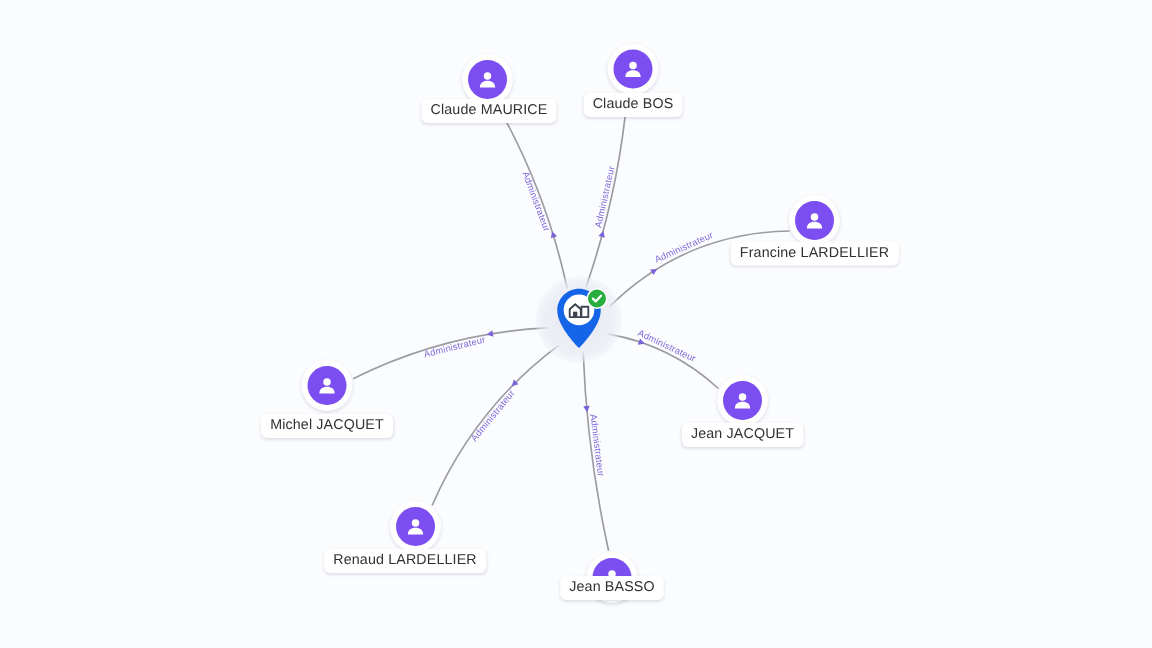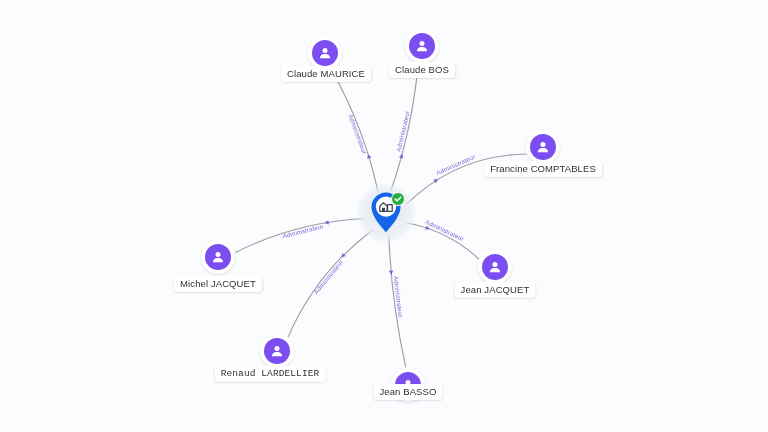--- a/index.html
+++ b/index.html
@@ -220,21 +220,21 @@
         <div class="node-label" style="left: 422px; top: 62px;">Claude BOS</div>
         <div class="person-node" style="left: 543px; top: 147px;">
           <div class="person-ring"></div>
           <div class="person-disc">
             <svg width="14" height="14" viewBox="0 0 14 14">
               <circle cx="7" cy="4.6" r="2.5" fill="#ffffff"></circle>
               <path d="M1.9 12.3 C1.9 9.3 4.2 7.9 7 7.9 C9.8 7.9 12.1 9.3 12.1 12.3 Z" fill="#ffffff"></path>
             </svg>
           </div>
         </div>
-        <div class="node-label" style="left: 543px; top: 161px;">Francine COMPTABLES</div>
+        <div class="node-label" style="left: 543px; top: 161px;">Francine LARDELLIER</div>
         <div class="person-node" style="left: 495px; top: 267px;">
           <div class="person-ring"></div>
           <div class="person-disc">
             <svg width="14" height="14" viewBox="0 0 14 14">
               <circle cx="7" cy="4.6" r="2.5" fill="#ffffff"></circle>
               <path d="M1.9 12.3 C1.9 9.3 4.2 7.9 7 7.9 C9.8 7.9 12.1 9.3 12.1 12.3 Z" fill="#ffffff"></path>
             </svg>
           </div>
         </div>
         <div class="node-label" style="left: 495px; top: 282px;">Jean JACQUET</div>
@@ -250,21 +250,21 @@
         <div class="node-label" style="left: 408px; top: 384px;">Jean BASSO</div>
         <div class="person-node" style="left: 277px; top: 351px;">
           <div class="person-ring"></div>
           <div class="person-disc">
             <svg width="14" height="14" viewBox="0 0 14 14">
               <circle cx="7" cy="4.6" r="2.5" fill="#ffffff"></circle>
               <path d="M1.9 12.3 C1.9 9.3 4.2 7.9 7 7.9 C9.8 7.9 12.1 9.3 12.1 12.3 Z" fill="#ffffff"></path>
             </svg>
           </div>
         </div>
-        <div class="node-label" style="left: 270px; top: 366px; font-family: Liberation Mono, monospace;">Renaud LARDELLIER</div>
+        <div class="node-label" style="left: 270px; top: 366px;">Renaud LARDELLIER</div>
         <div class="person-node" style="left: 218px; top: 257px;">
           <div class="person-ring"></div>
           <div class="person-disc">
             <svg width="14" height="14" viewBox="0 0 14 14">
               <circle cx="7" cy="4.6" r="2.5" fill="#ffffff"></circle>
               <path d="M1.9 12.3 C1.9 9.3 4.2 7.9 7 7.9 C9.8 7.9 12.1 9.3 12.1 12.3 Z" fill="#ffffff"></path>
             </svg>
           </div>
         </div>
         <div class="node-label" style="left: 218px; top: 276px;">Michel JACQUET</div>

